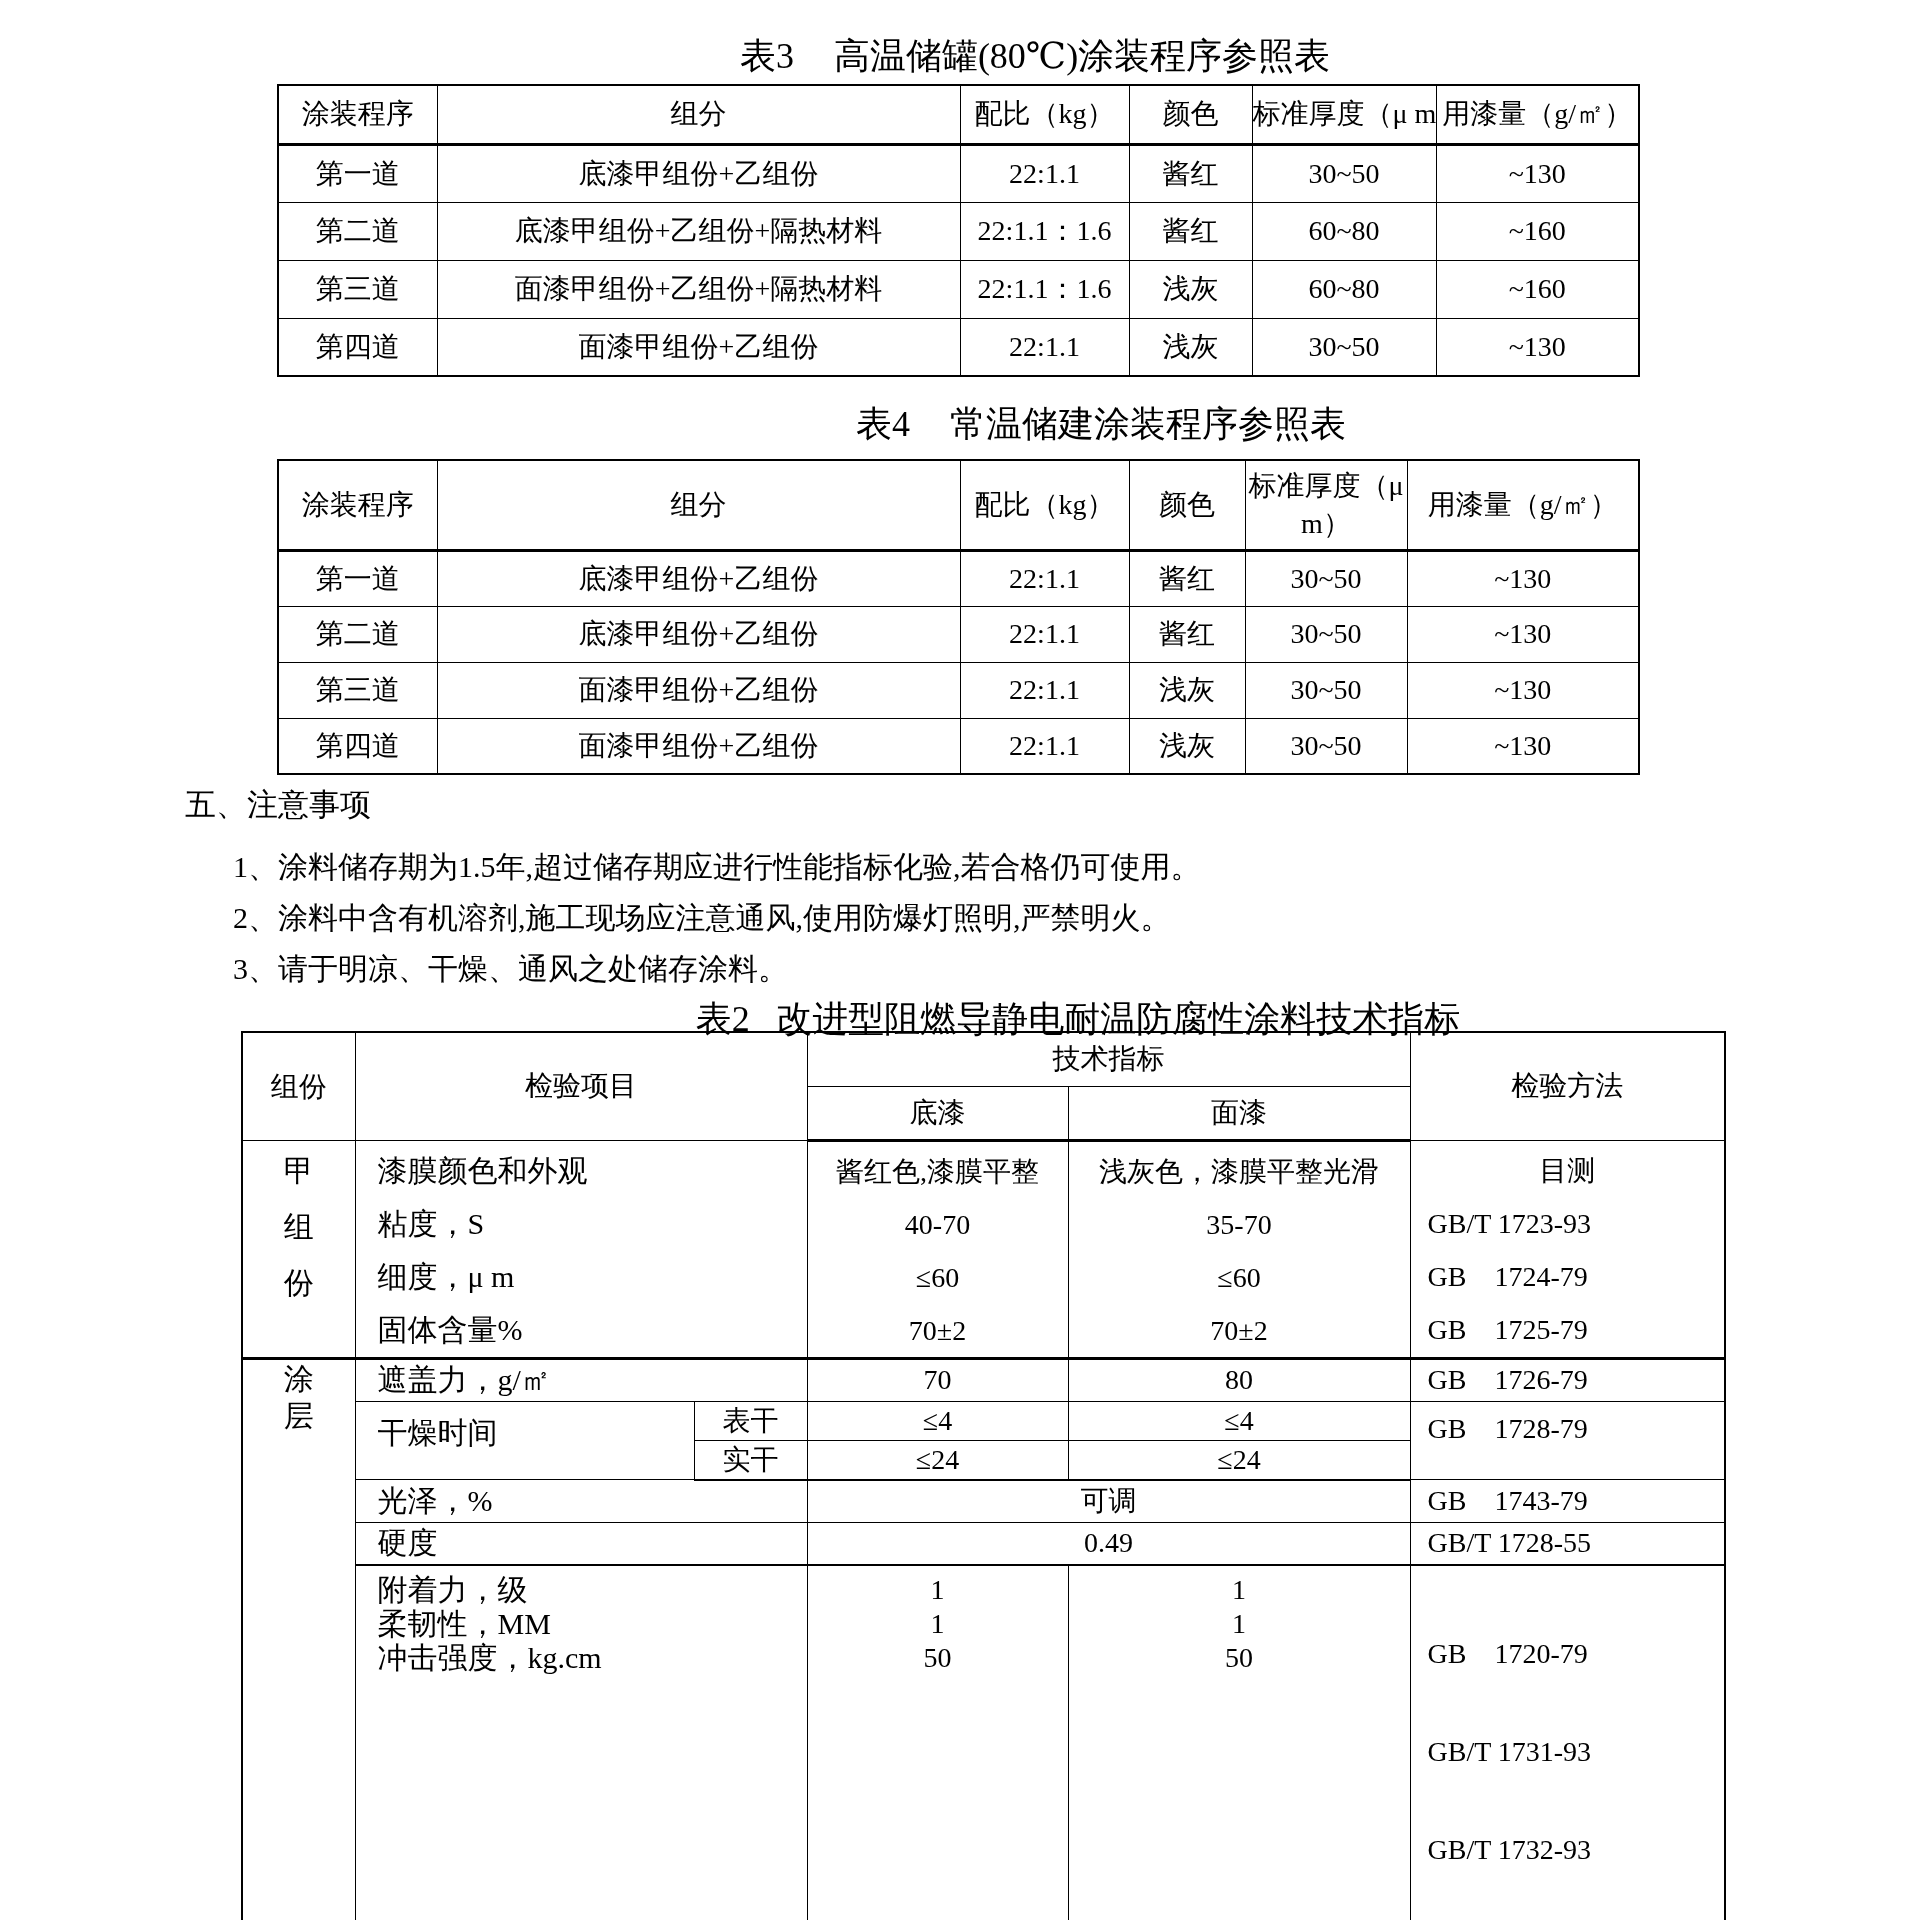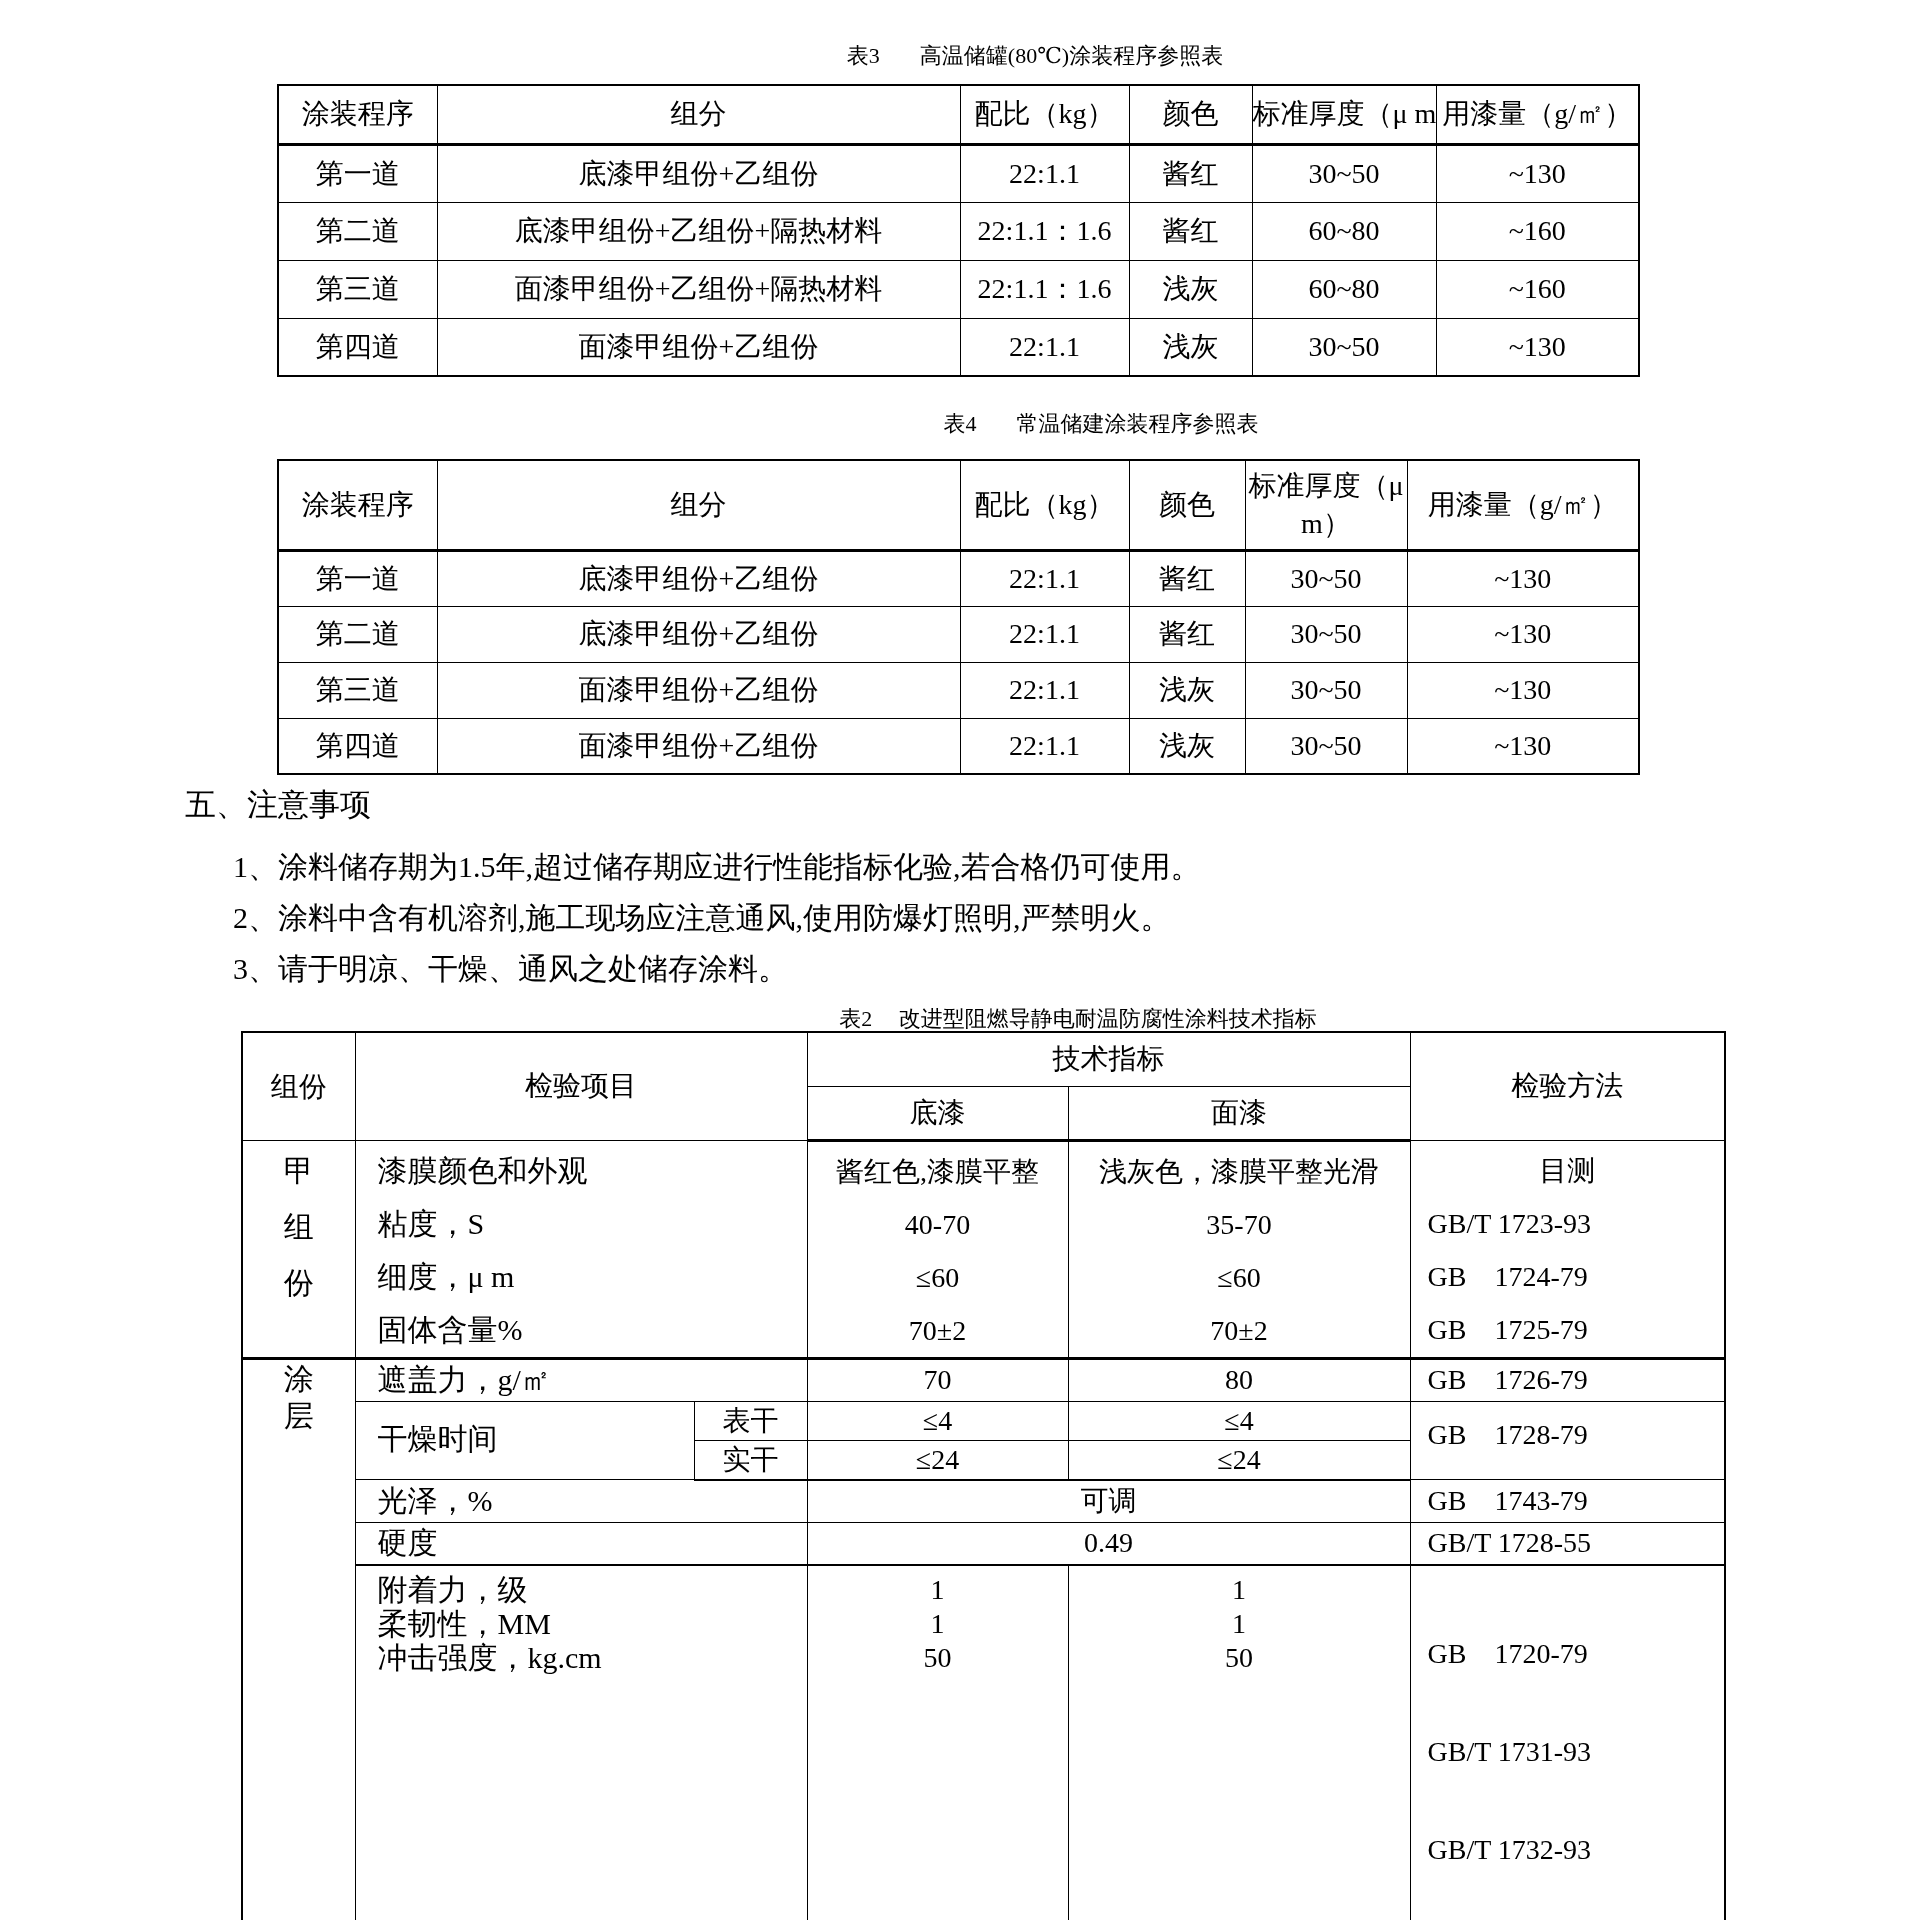--- a/index.html
+++ b/index.html
@@ -8,21 +8,21 @@
     width:1930px;
     height:1920px;
     background:#ffffff;
     color:#000;
     font-family:"Liberation Serif","DejaVu Serif",serif;
     overflow:hidden;
   }
   .tbl-title{
     position:absolute;
     transform:translateX(-50%);
-    font-size:22px;
+    font-size:36px;
     line-height:34px;
     white-space:nowrap;
   }
   .tbl-title .t-label{margin-right:40px;}
   table{border-collapse:collapse;table-layout:fixed;position:absolute;}
   td,th{
     border:1.6px solid #000;
     font-weight:normal;
     font-size:28px;
     text-align:center;
@@ -64,21 +64,21 @@
   .t2 .comp-head{vertical-align:top;padding-top:35px;}
   .t2 .group-cell{vertical-align:top;}
   .t2 .group-line{line-height:53px;padding-top:3.1px;font-size:30px;}
   .t2 .group-line-b{line-height:37px;font-size:30px;}
   .t2 .line-a{line-height:53px;}
   .t2 .secA-pad{padding-top:3.1px;}
   .t2 .item-cell{text-align:left;padding-left:22px;font-size:30px;}
   .t2 .method-left{text-align:left;padding-left:17px;white-space:pre-wrap;}
   .t2 .line-m{line-height:34px;white-space:pre-wrap;}
   .t2 .mech-pad{padding-top:7.8px;}
-  .t2 .top-align{vertical-align:top;padding-top:17px;}
+  .t2 .top-align{vertical-align:top;padding-top:11px;}
 </style>
 </head>
 <body>
 
 <div class="page">
 
   <div class="tbl-title" style="left:1035px;top:39px;">
     <span class="t-label">表3</span><span>高温储罐(80℃)涂装程序参照表</span>
   </div>
 

